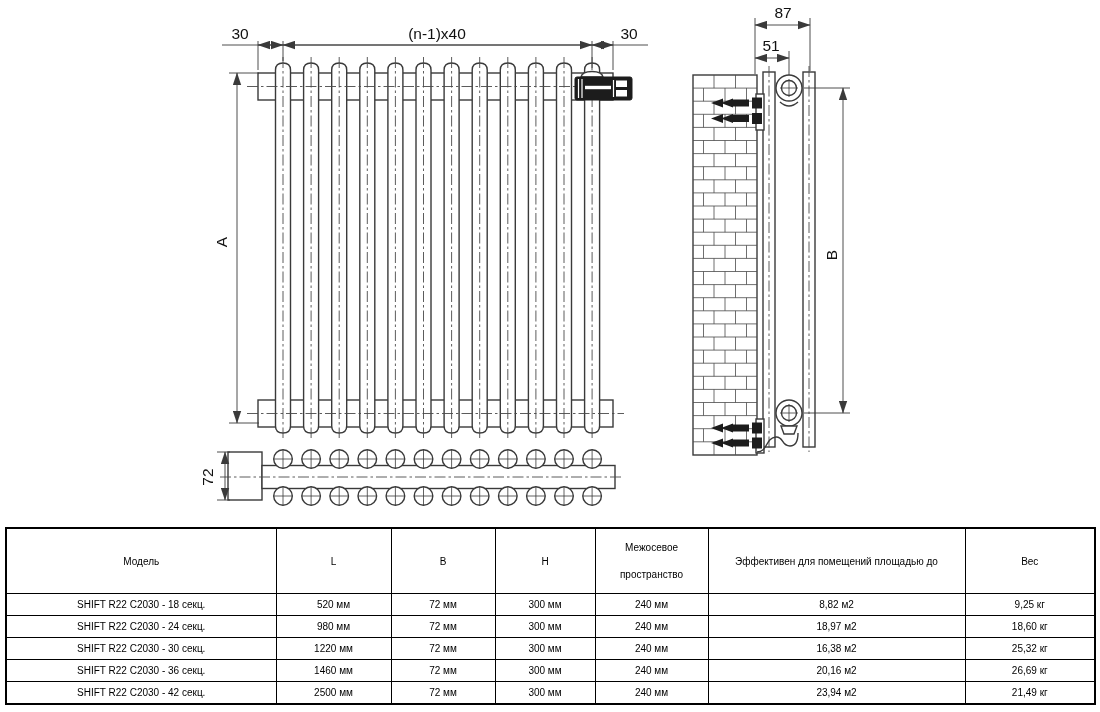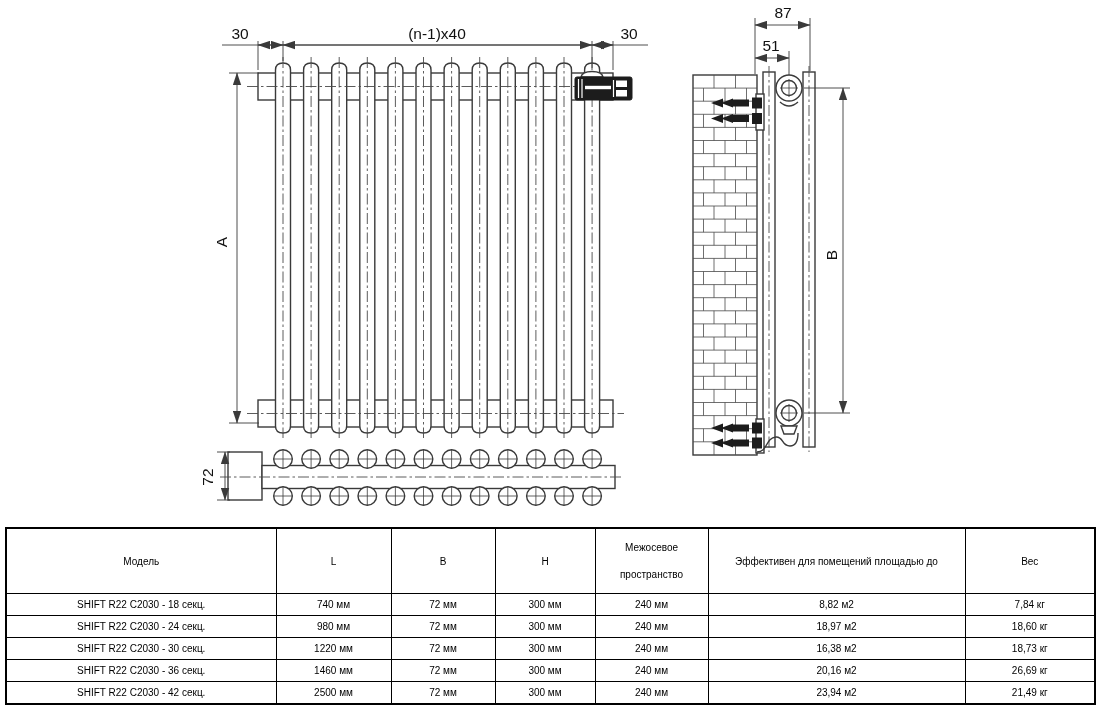--- a/index.html
+++ b/index.html
@@ -367,44 +367,44 @@
         <td>Модель</td>
         <td>L</td>
         <td>B</td>
         <td>H</td>
         <td>Межосевое пространство</td>
         <td>Эффективен для помещений площадью до</td>
         <td>Вес</td>
       </tr>
       <tr>
         <td>SHIFT R22 C2030 - 18 секц.</td>
-        <td>740 мм</td>
+        <td>520 мм</td>
         <td>72 мм</td>
         <td>300 мм</td>
         <td>240 мм</td>
         <td>8,82 м2</td>
-        <td>7,84 кг</td>
+        <td>9,25 кг</td>
       </tr>
       <tr>
         <td>SHIFT R22 C2030 - 24 секц.</td>
         <td>980 мм</td>
         <td>72 мм</td>
         <td>300 мм</td>
         <td>240 мм</td>
         <td>18,97 м2</td>
         <td>18,60 кг</td>
       </tr>
       <tr>
         <td>SHIFT R22 C2030 - 30 секц.</td>
         <td>1220 мм</td>
         <td>72 мм</td>
         <td>300 мм</td>
         <td>240 мм</td>
         <td>16,38 м2</td>
-        <td>18,73 кг</td>
+        <td>25,32 кг</td>
       </tr>
       <tr>
         <td>SHIFT R22 C2030 - 36 секц.</td>
         <td>1460 мм</td>
         <td>72 мм</td>
         <td>300 мм</td>
         <td>240 мм</td>
         <td>20,16 м2</td>
         <td>26,69 кг</td>
       </tr>

